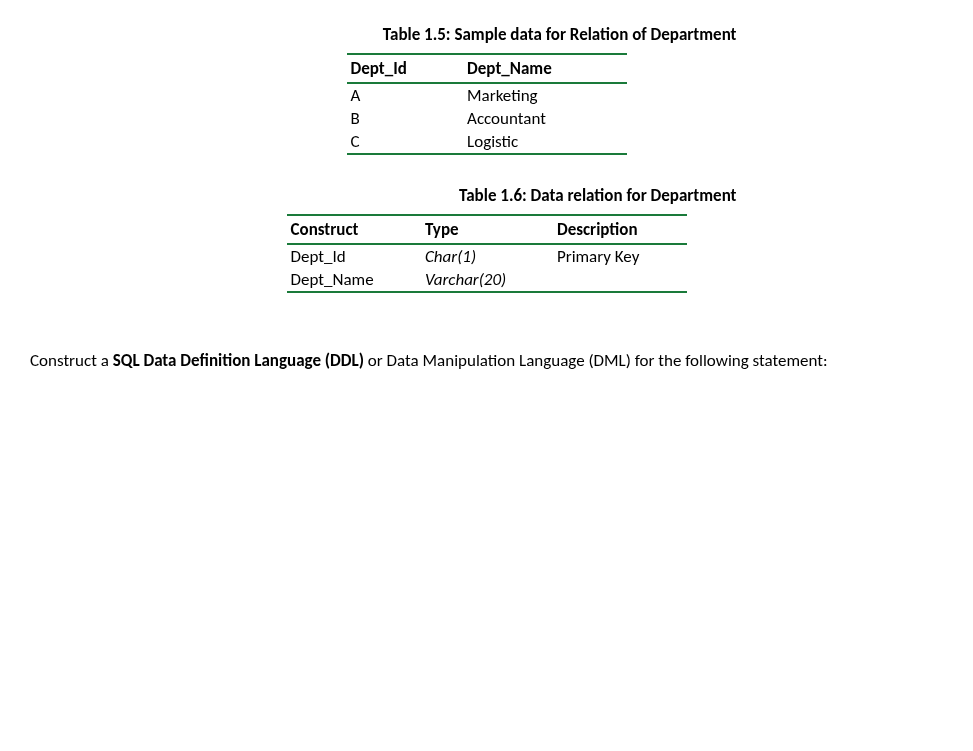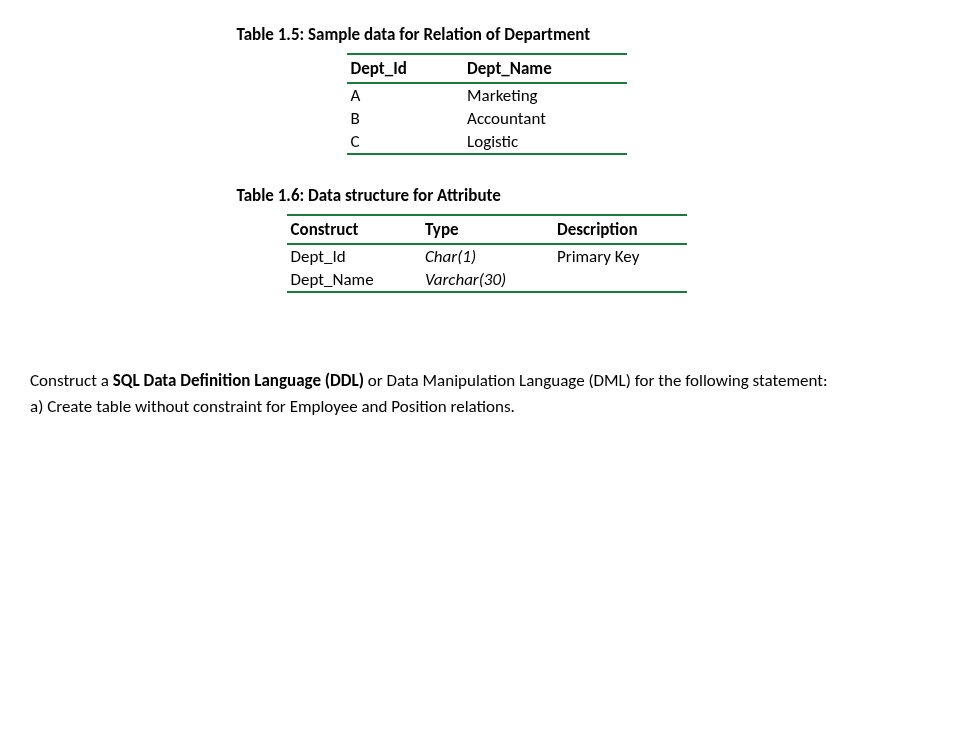--- a/index.html
+++ b/index.html
@@ -7,21 +7,21 @@
     font-size: 17px;
     color: #000;
     background: #fff;
     margin: 0;
     padding: 20px 30px;
     width: 973px;
     box-sizing: border-box;
   }
   .caption {
     font-weight: bold;
-    text-align: left;
+    text-align: right;
     margin: 4px 0 8px 0;
   }
   .caption-15 { margin-left: auto; margin-right: auto; width: 500px; }
   .caption-16 { margin-top: 30px; margin-left: auto; margin-right: auto; width: 500px; }
 
   table {
     border-collapse: collapse;
     margin: 6px auto;
   }
   table.t15 { width: 280px; }
@@ -37,21 +37,21 @@
   td {
     text-align: left;
     padding: 1px 10px 1px 4px;
   }
   tr.last-row td {
     border-bottom: 2px solid #1a7a3a;
   }
   .italic { font-style: italic; }
 
   .body-text {
-    margin-top: 75px;
+    margin-top: 55px;
     line-height: 1.55;
   }
   .body-text p { margin: 0; }
   .b { font-weight: bold; }
 </style>
 </head>
 <body>
 
 <div class="caption caption-15">Table 1.5: Sample data for Relation of Department</div>
 <table class="t15">
@@ -70,41 +70,40 @@
       <td>B</td>
       <td>Accountant</td>
     </tr>
     <tr class="last-row">
       <td>C</td>
       <td>Logistic</td>
     </tr>
   </tbody>
 </table>
 
-<div class="caption caption-16">Table 1.6: Data structure for Attribute</div>
+<div class="caption caption-16">Table 1.6: Data relation for Department</div>
 <table class="t16">
   <thead>
     <tr>
       <th>Construct</th>
       <th>Type</th>
       <th>Description</th>
     </tr>
   </thead>
   <tbody>
     <tr>
       <td>Dept_Id</td>
       <td class="italic">Char(1)</td>
       <td>Primary Key</td>
     </tr>
     <tr class="last-row">
       <td>Dept_Name</td>
-      <td class="italic">Varchar(30)</td>
+      <td class="italic">Varchar(20)</td>
       <td></td>
     </tr>
   </tbody>
 </table>
 
 <div class="body-text">
   <p>
     <span>Construct a </span><span class="b">SQL Data Definition Language (DDL)</span><span> or Data Manipulation Language (DML) for the following statement:</span>
   </p>
-  <p>a) Create table without constraint for Employee and Position relations.</p>
 </div>
 
 </body></html>

